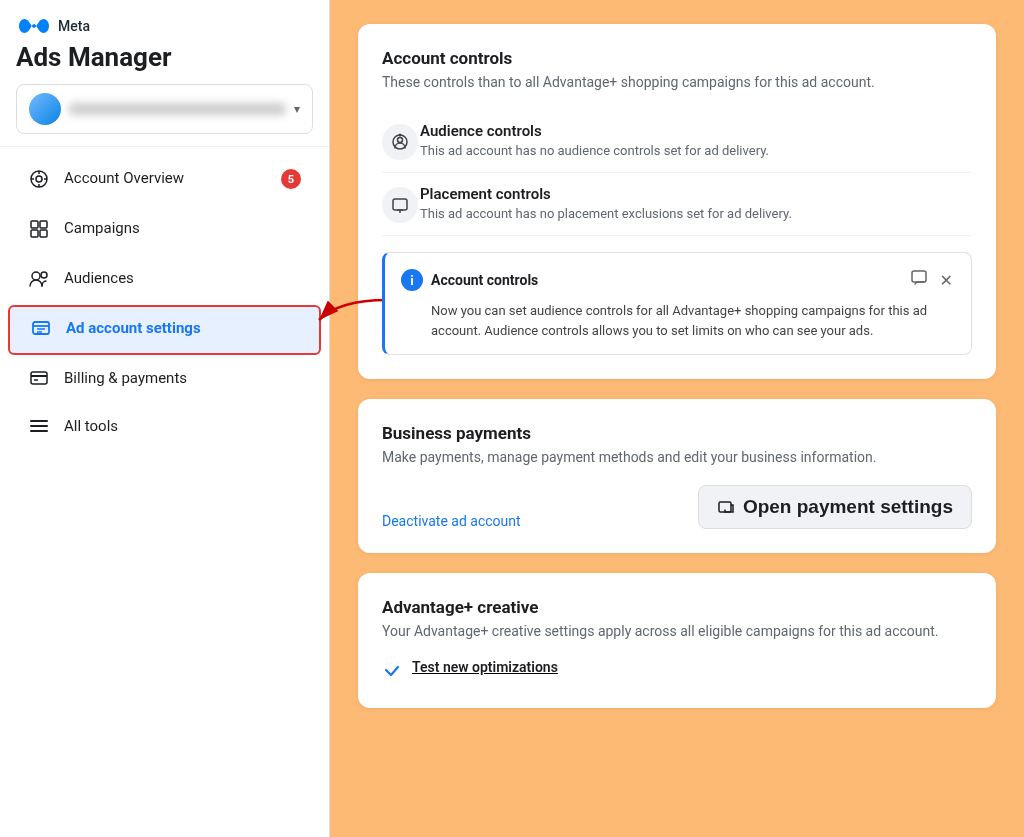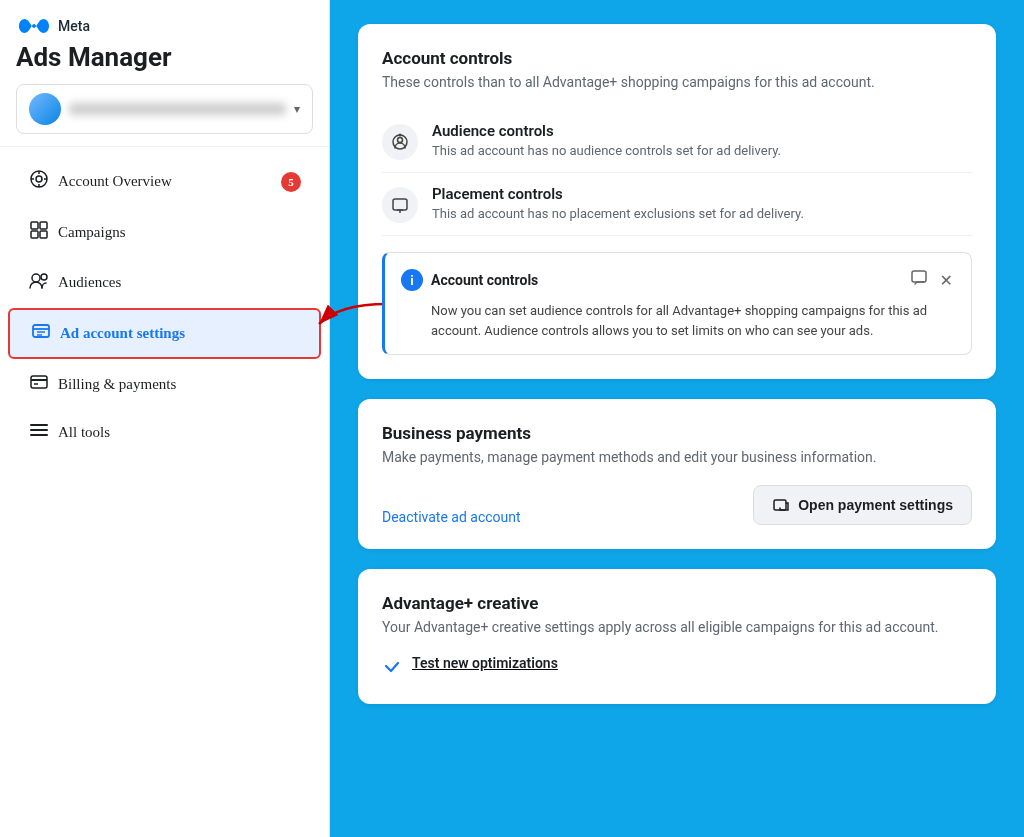--- a/index.html
+++ b/index.html
@@ -83,30 +83,28 @@
 
     
     .nav-list {
       list-style: none;
       padding: 8px 0;
       flex: 1;
     }
 
     .nav-item {
       display: flex;
-      align-items: center;
-      gap: 8px;
+      gap: 14px;
       padding: 12px 20px;
       cursor: pointer;
       border-radius: 6px;
       margin: 2px 8px;
       color: #1c1e21;
       font-size: 15px;
       position: relative;
-      font-family: Liberation Serif, serif;
     }
 
     .nav-item.active {
       background: #e7f0ff;
       color: #1877f2;
       font-weight: 700;
       border: 2px solid #e53935;
     }
 
     .nav-item .nav-icon {
@@ -133,21 +131,21 @@
       align-items: center;
       justify-content: center;
       margin-left: auto;
     }
 
     
     .main-content {
       flex: 1;
       padding: 24px 28px;
       overflow-y: auto;
-      background: #0ea5e9;
+      background: #fdba74;
     }
 
     .section-card {
       background: #fff;
       border-radius: 12px;
       padding: 24px;
       margin-bottom: 20px;
       box-shadow: 0 1px 4px rgba(0,0,0,0.08);
     }
 
@@ -161,21 +159,21 @@
     .section-subtitle {
       font-size: 14px;
       color: #606770;
       margin-bottom: 20px;
     }
 
     
     .control-item {
       display: flex;
       align-items: flex-start;
-      gap: 14px;
+      gap: 2px;
       padding: 12px 0;
       border-bottom: 1px solid #f0f0f0;
     }
 
     .control-item:last-child {
       border-bottom: none;
     }
 
     .control-icon {
       width: 36px;
@@ -280,21 +278,21 @@
 
     .payment-btn {
       display: flex;
       align-items: center;
       gap: 8px;
       padding: 10px 18px;
       background: #f0f2f5;
       border: 1px solid #ddd;
       border-radius: 8px;
       cursor: pointer;
-      font-size: 14px;
+      font-size: 19px;
       font-weight: 600;
       color: #1c1e21;
     }
 
     
     .checkbox-row {
       display: flex;
       align-items: flex-start;
       gap: 10px;
       margin-top: 16px;

